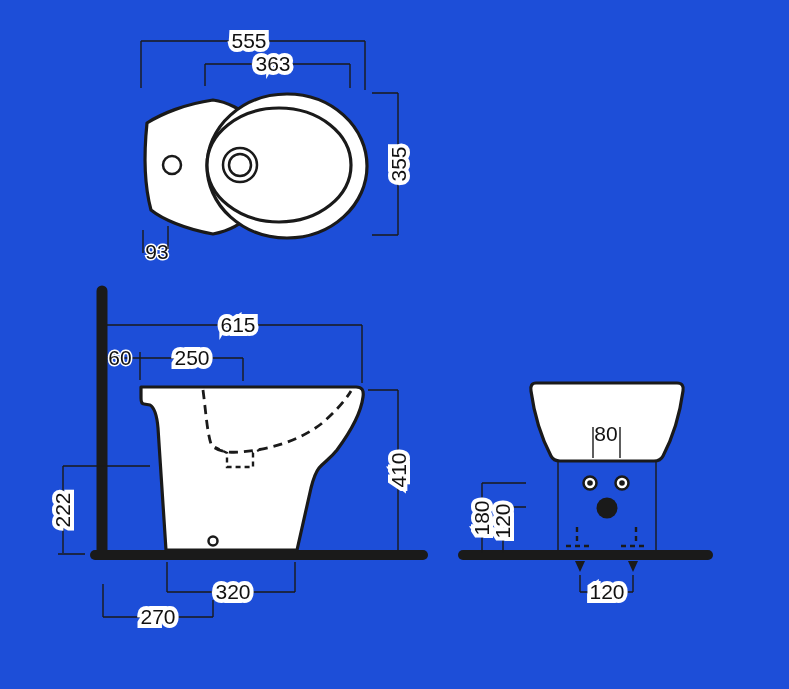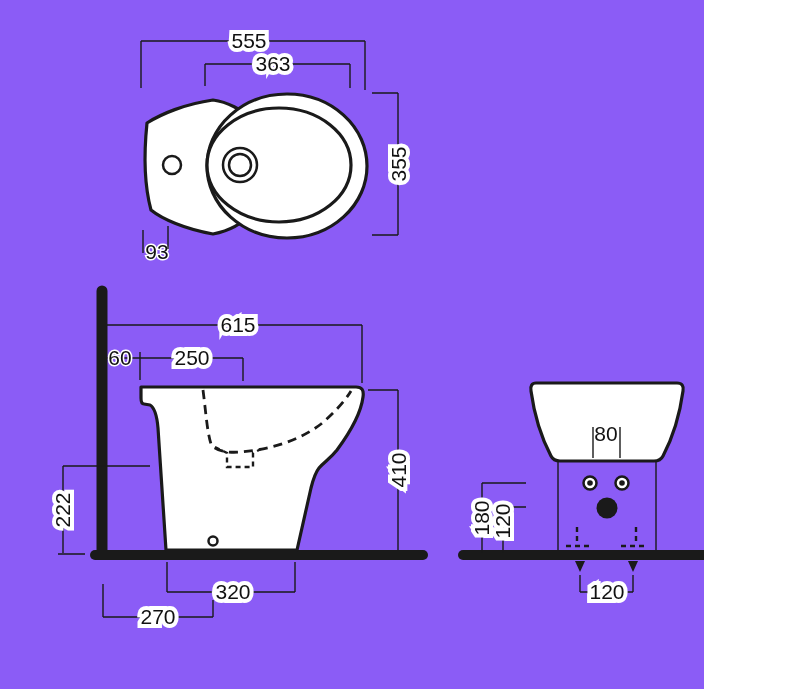--- a/index.html
+++ b/index.html
@@ -1,16 +1,16 @@
 <!DOCTYPE html>
 <html><head>
 <meta charset="utf-8">
 <style>
   html,body{margin:0;padding:0;background:#fff;}
-  .stage{position:relative;width:704px;height:689px;background:#8b5cf6;overflow:hidden;}
+  .stage{position:relative;width:789px;height:689px;background:#1d4ed8;overflow:hidden;}
   svg{display:block;}
   .outline{fill:#fff;stroke:#1a1a1a;stroke-width:3.2;stroke-linejoin:round;}
   .outline-thin{fill:#fff;stroke:#1a1a1a;stroke-width:2.5;}
   .dashed{fill:none;stroke:#1a1a1a;stroke-width:2.8;stroke-dasharray:9 6;stroke-linecap:butt;}
   .dashed-sm{fill:none;stroke:#1a1a1a;stroke-width:2.4;stroke-dasharray:5 4;}
   .dim{stroke:#1a1a1a;stroke-width:1.4;fill:none;}
   .heavy{stroke:#1a1a1a;stroke-linecap:round;fill:none;}
   .dim-label{font-family:"Liberation Sans",sans-serif;font-size:21px;fill:#111;
              text-anchor:middle;stroke:#fff;stroke-width:8;paint-order:stroke;}
   .dim-label-tight{stroke-width:3;}

